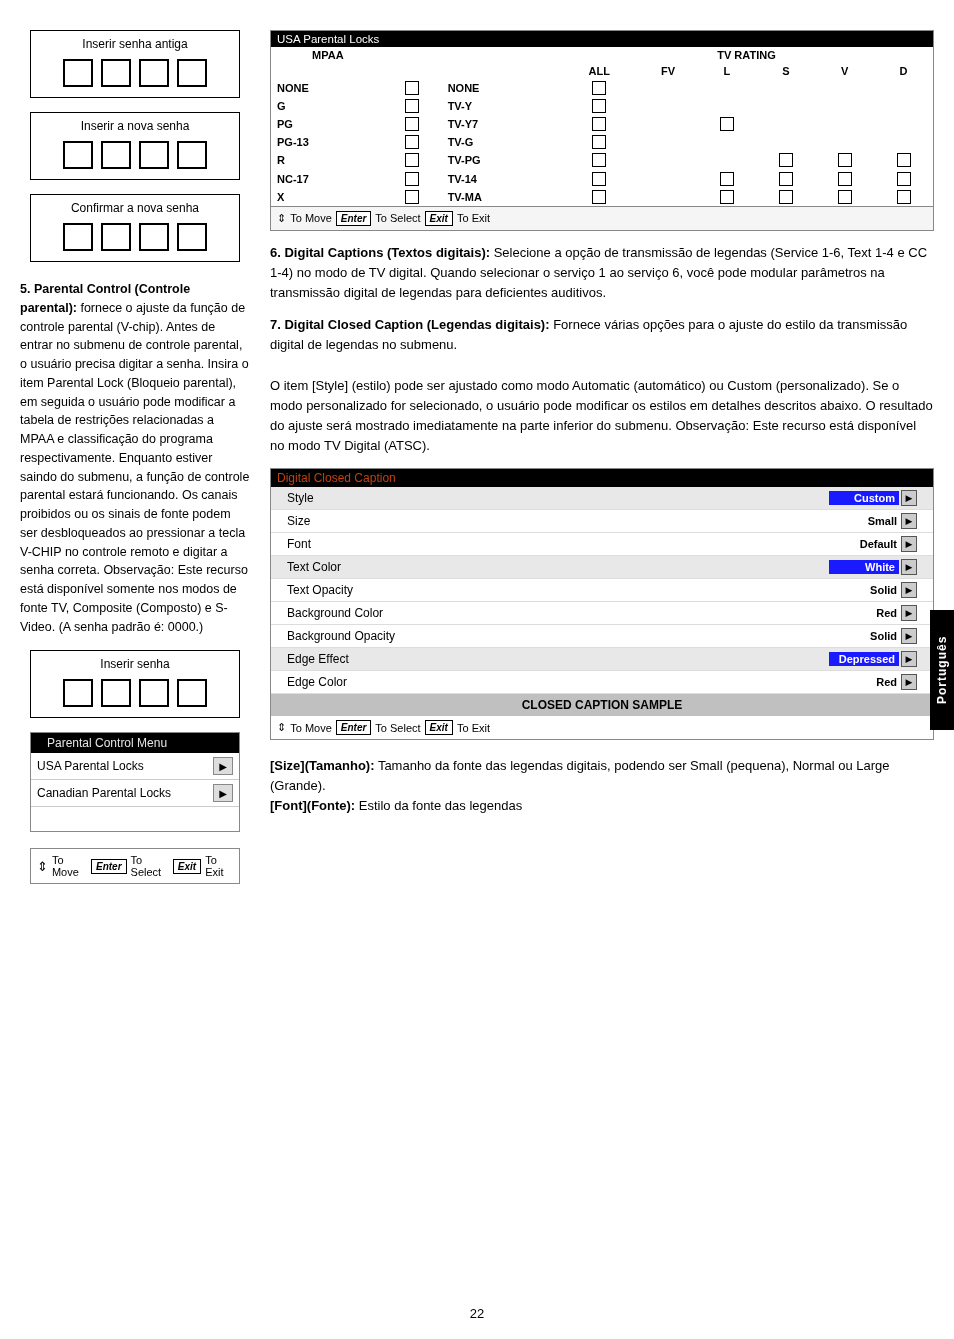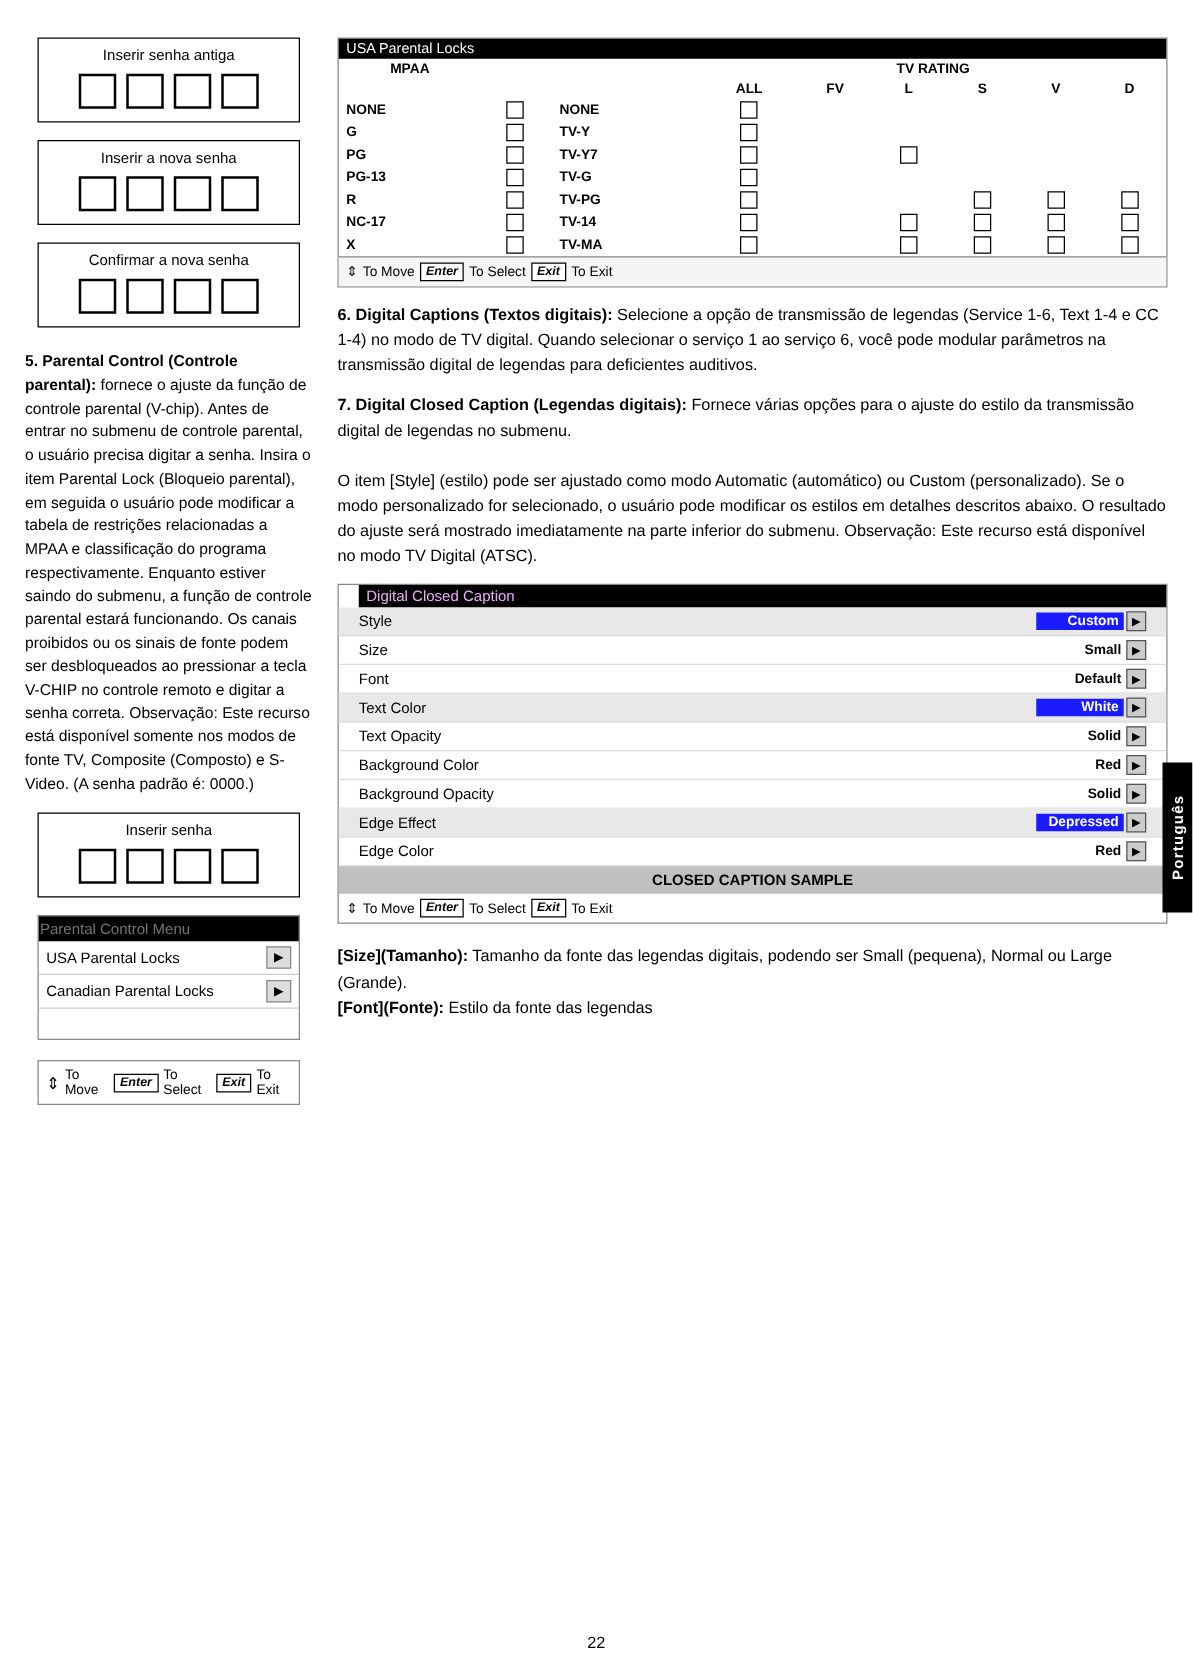--- a/index.html
+++ b/index.html
@@ -88,22 +88,22 @@
 
     
     .parental-menu-box {
       width: 210px;
       border: 1px solid #888;
       font-size: 12px;
     }
 
     .parental-menu-title {
       background: #000;
-      color: #737373;
-      padding: 3px 1px;
+      color: #e5e5e5;
+      padding: 3px 16px;
       font-size: 12px;
       font-weight: normal;
     }
 
     .parental-menu-row {
       display: flex;
       align-items: center;
       justify-content: space-between;
       padding: 4px 6px;
       border-bottom: 1px solid #ccc;
@@ -250,24 +250,23 @@
     }
 
     
     .dcc-box {
       border: 1px solid #888;
       font-size: 12px;
     }
 
     .dcc-title {
       background: #000;
-      color: #f0abfc;
+      color: #c2410c;
       padding: 2px 6px;
       font-size: 12px;
-      margin-left: 16px;
     }
 
     .dcc-row {
       display: flex;
       align-items: center;
       justify-content: space-between;
       padding: 3px 16px;
       border-bottom: 1px solid #ddd;
     }
 

